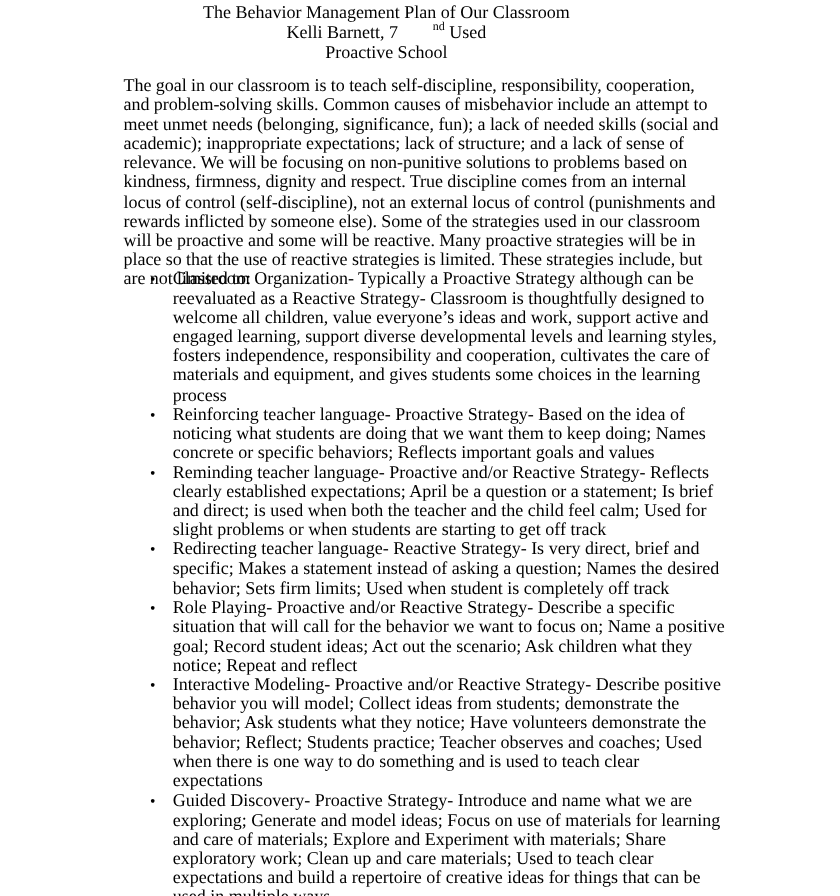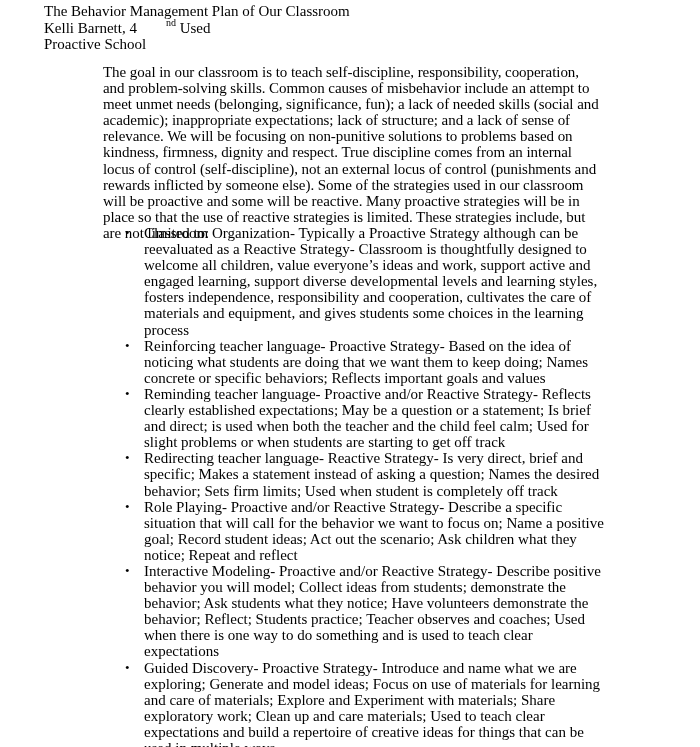--- a/index.html
+++ b/index.html
@@ -22,22 +22,21 @@
       left: 0;
       top: 0;
       width: 700px;
       height: 747px;
     }
     .title-block {
       position: absolute;
       top: 3px;
       left: 0;
       width: 644px;
-      text-align: left;
-      padding-left: 44px;
+      text-align: center;
     }
     .title-line {
       display: block;
       height: 16.5px;
       line-height: 16.5px;
     }
     sup {
       font-size: 10px;
       line-height: 0;
       position: relative;
@@ -80,38 +79,38 @@
       width: 460px;
     }
   </style>
 </head>
 <body>
 
 <div class="page">
 
   <div class="title-block">
     <span class="title-line">The Behavior Management Plan of Our Classroom</span>
-    <span class="title-line"><span>Kelli Barnett, 4</span><sup>nd</sup><span> Used</span></span>
+    <span class="title-line"><span>Kelli Barnett, 7</span><sup>nd</sup><span> Used</span></span>
     <span class="title-line">Proactive School</span>
   </div>
 
   <p class="intro">The goal in our classroom is to teach self-discipline, responsibility, cooperation, and problem-solving skills.  Common causes of misbehavior include an attempt to meet unmet needs (belonging, significance, fun); a lack of needed skills (social and academic); inappropriate expectations; lack of structure; and a lack of sense of relevance.  We will be focusing on non-punitive solutions to problems based on kindness, firmness, dignity and respect.  True discipline comes from an internal locus of control (self-discipline), not an external locus of control (punishments and rewards inflicted by someone else).  Some of the strategies used in our classroom will be proactive and some will be reactive.  Many proactive strategies will be in place so that the use of reactive strategies is limited.  These strategies include, but are not limited to:</p>
 
   <ul class="strategy-list">
     <li class="strategy-item">
       <span class="bullet">•</span>
       <span class="item-text">Classroom Organization- Typically a Proactive Strategy although can be reevaluated as a Reactive Strategy- Classroom is thoughtfully designed to welcome all children, value everyone’s ideas and work, support active and engaged learning, support diverse developmental levels and learning styles, fosters independence, responsibility and cooperation, cultivates the care of materials and equipment, and gives students some choices in the learning process</span>
     </li>
     <li class="strategy-item">
       <span class="bullet">•</span>
       <span class="item-text">Reinforcing teacher language- Proactive Strategy- Based on the idea of noticing what students are doing that we want them to keep doing; Names concrete or specific behaviors; Reflects important goals and values</span>
     </li>
     <li class="strategy-item">
       <span class="bullet">•</span>
-      <span class="item-text">Reminding teacher language- Proactive and/or Reactive Strategy- Reflects clearly established expectations; May be a question or a statement; Is brief and direct; is used when both the teacher and the child feel calm; Used for slight problems or when students are starting to get off track</span>
+      <span class="item-text">Reminding teacher language- Proactive and/or Reactive Strategy- Reflects clearly established expectations; April be a question or a statement; Is brief and direct; is used when both the teacher and the child feel calm; Used for slight problems or when students are starting to get off track</span>
     </li>
     <li class="strategy-item">
       <span class="bullet">•</span>
       <span class="item-text">Redirecting teacher language- Reactive Strategy- Is very direct, brief and specific; Makes a statement instead of asking a question; Names the desired behavior; Sets firm limits; Used when student is completely off track</span>
     </li>
     <li class="strategy-item">
       <span class="bullet">•</span>
       <span class="item-text">Role Playing- Proactive and/or Reactive Strategy- Describe a specific situation that will call for the behavior we want to focus on; Name a positive goal; Record student ideas; Act out the scenario; Ask children what they notice; Repeat and reflect</span>
     </li>
     <li class="strategy-item">

